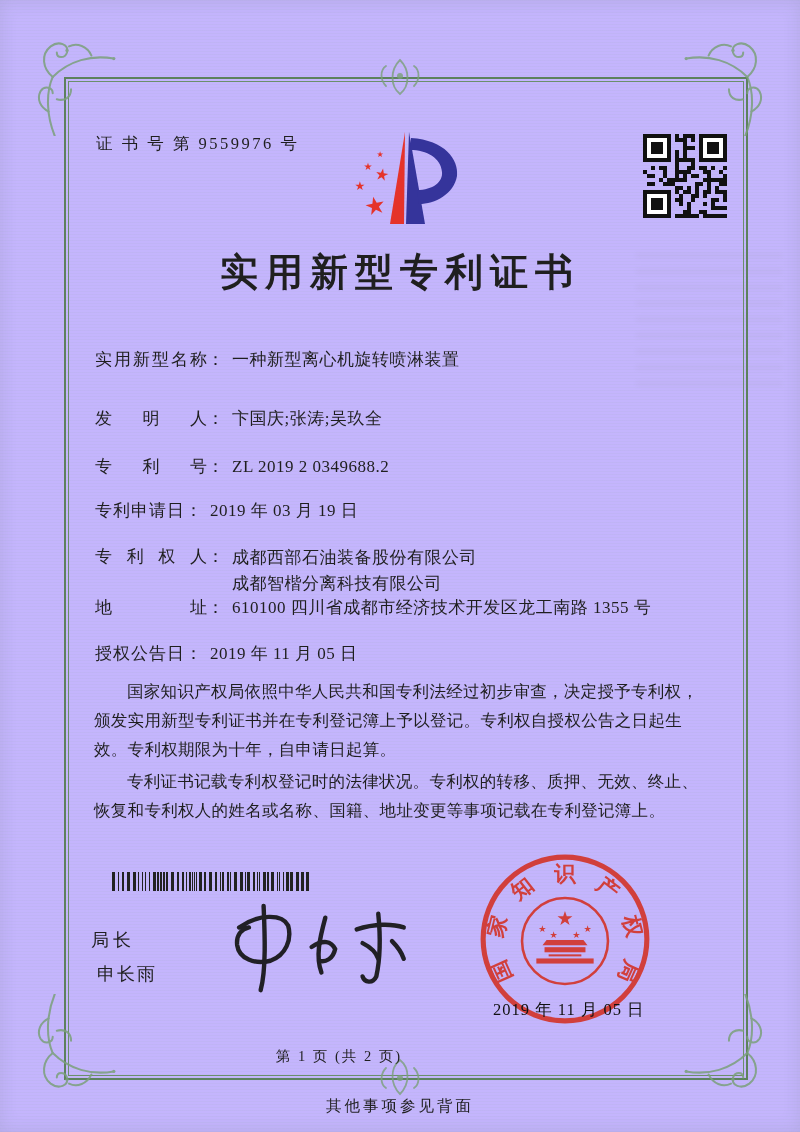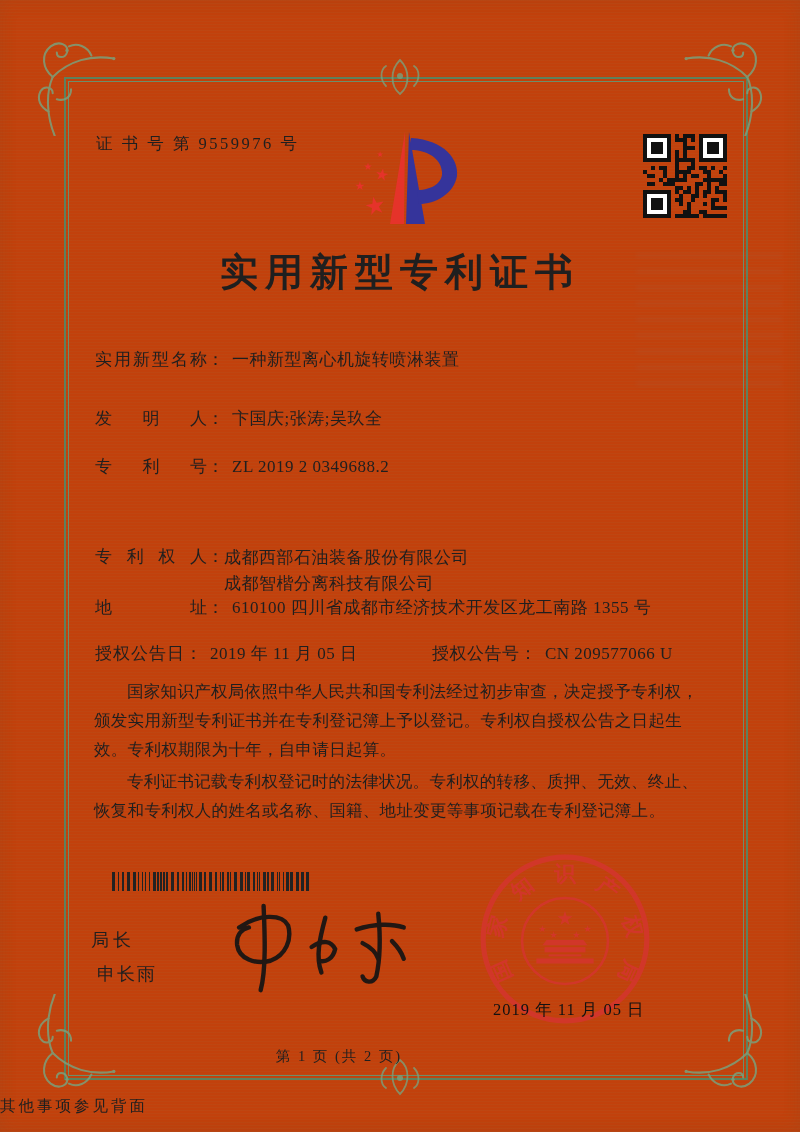--- a/index.html
+++ b/index.html
@@ -1,18 +1,18 @@
 <!DOCTYPE html>
 <html><head>
 <meta charset="utf-8">
 <style>
   html,body{margin:0;padding:0;background:#ffffff;}
   .page{
     position:relative;width:800px;height:1132px;margin:0 auto;
-    background:#c2410c;overflow:hidden;
+    background:#c4b5fd;overflow:hidden;
     font-family:"Liberation Serif","DejaVu Serif",serif;color:#1f1f1f;
     box-shadow:inset 0 0 18px rgba(60,80,60,.12);
   }
   
   .texture{position:absolute;inset:0;pointer-events:none;
     background:repeating-linear-gradient(0deg,rgba(120,160,120,.055) 0 1px,transparent 1px 3px);}
   
   .frame{position:absolute;left:64px;top:77px;width:680px;height:999px;border:2px solid #5d815d;}
   .frame-inner{position:absolute;inset:2px;border:1px solid #6b8f6b;}
   
@@ -30,33 +30,33 @@
     filter:blur(2px);opacity:.35;pointer-events:none;}
   .cert-no{position:absolute;left:96px;top:133px;font-size:16.5px;letter-spacing:2.5px;}
   .logo{position:absolute;left:335px;top:123px;width:130px;height:102px;}
   .qr{position:absolute;left:643px;top:134px;width:84px;height:84px;}
   .title{position:absolute;left:0;top:247px;width:800px;text-align:center;
     font-size:38px;font-weight:700;letter-spacing:7px;}
   .field{position:absolute;left:95px;font-size:17px;white-space:nowrap;}
   .flabel{display:inline-block;width:112px;text-align:justify;text-align-last:justify;vertical-align:top;}
   .compact .flabel{width:auto;text-align:left;text-align-last:auto;letter-spacing:1px;}
   .fvalue{margin-left:8px;letter-spacing:.5px;margin-top:28px;}
-  .fvalue-multi{display:inline-block;vertical-align:top;margin-left:0;letter-spacing:.5px;}
+  .fvalue-multi{display:inline-block;vertical-align:top;margin-left:8px;letter-spacing:.5px;}
   .fvalue-multi div{line-height:26px;}
   .grant2{position:absolute;left:337px;top:0;letter-spacing:.5px;}
   .paras{position:absolute;left:94px;top:677px;width:618px;font-size:16.5px;line-height:29px;}
   .paras p{margin:0 0 3px 0;text-indent:2em;letter-spacing:.3px;}
   .barcode{position:absolute;left:112px;top:872px;width:198px;height:19px;}
   .sig-title{position:absolute;left:91px;top:928px;font-size:18px;letter-spacing:4px;}
   .sig-name{position:absolute;left:97px;top:962px;font-size:18px;letter-spacing:2px;}
   .sig-script{position:absolute;left:205px;top:900px;width:225px;height:98px;}
   .seal{position:absolute;left:477px;top:851px;width:176px;height:176px;opacity:.92;}
   .seal-date{position:absolute;left:493px;top:999px;font-size:16.5px;letter-spacing:1px;z-index:3;color:#111;}
   .page-info{position:absolute;left:64px;top:1047px;width:550px;text-align:center;font-size:14.5px;letter-spacing:2px;}
-  .back-note{position:absolute;left:0;top:1096px;width:800px;font-size:15.5px;letter-spacing:3px;}
+  .back-note{position:absolute;left:0;top:1096px;width:800px;text-align:center;font-size:15.5px;letter-spacing:3px;}
   svg text{font-family:"DejaVu Sans","Liberation Sans",sans-serif;}
 </style>
 </head>
 <body>
 
 <div class="page">
   <div class="texture"></div>
 
   <svg width="0" height="0" style="position:absolute" aria-hidden="true">
     <defs>
@@ -257,30 +257,32 @@
 
   <div class="field" style="top:348px">
     <span class="flabel">实用新型名称</span><span>：</span><span class="fvalue">一种新型离心机旋转喷淋装置</span>
   </div>
   <div class="field" style="top:407px">
     <span class="flabel">发明人</span><span>：</span><span class="fvalue">卞国庆;张涛;吴玖全</span>
   </div>
   <div class="field" style="top:455px">
     <span class="flabel">专利号</span><span>：</span><span class="fvalue">ZL 2019 2 0349688.2</span>
   </div>
+  <div class="field compact" style="top:499px">
+    <span class="flabel">专利申请日</span><span>：</span><span class="fvalue">2019 年 03 月 19 日</span>
+  </div>
   <div class="field" style="top:545px">
     <span class="flabel">专利权人</span><span>：</span><span class="fvalue-multi"><div>成都西部石油装备股份有限公司</div><div>成都智楷分离科技有限公司</div></span>
   </div>
   <div class="field" style="top:596px">
     <span class="flabel">地址</span><span>：</span><span class="fvalue">610100 四川省成都市经济技术开发区龙工南路 1355 号</span>
   </div>
 
   <div class="field compact" style="top:642px;width:617px">
     <span class="flabel">授权公告日</span><span>：</span><span class="fvalue">2019 年 11 月 05 日</span>
-    <span class="grant2"><span>授权公告号</span><span>：</span><span class="fvalue">CN 209577066 U</span></span>
   </div>
 
   <div class="paras">
     <p>国家知识产权局依照中华人民共和国专利法经过初步审查，决定授予专利权，颁发实用新型专利证书并在专利登记簿上予以登记。专利权自授权公告之日起生效。专利权期限为十年，自申请日起算。</p>
     <p>专利证书记载专利权登记时的法律状况。专利权的转移、质押、无效、终止、恢复和专利权人的姓名或名称、国籍、地址变更等事项记载在专利登记簿上。</p>
   </div>
 
   <svg id="barcode-svg" class="barcode" viewBox="0 0 198 19" preserveAspectRatio="none">
       <rect x="0" y="0" width="3" height="19" fill="#222"></rect>
       <rect x="6" y="0" width="1" height="19" fill="#222"></rect>

